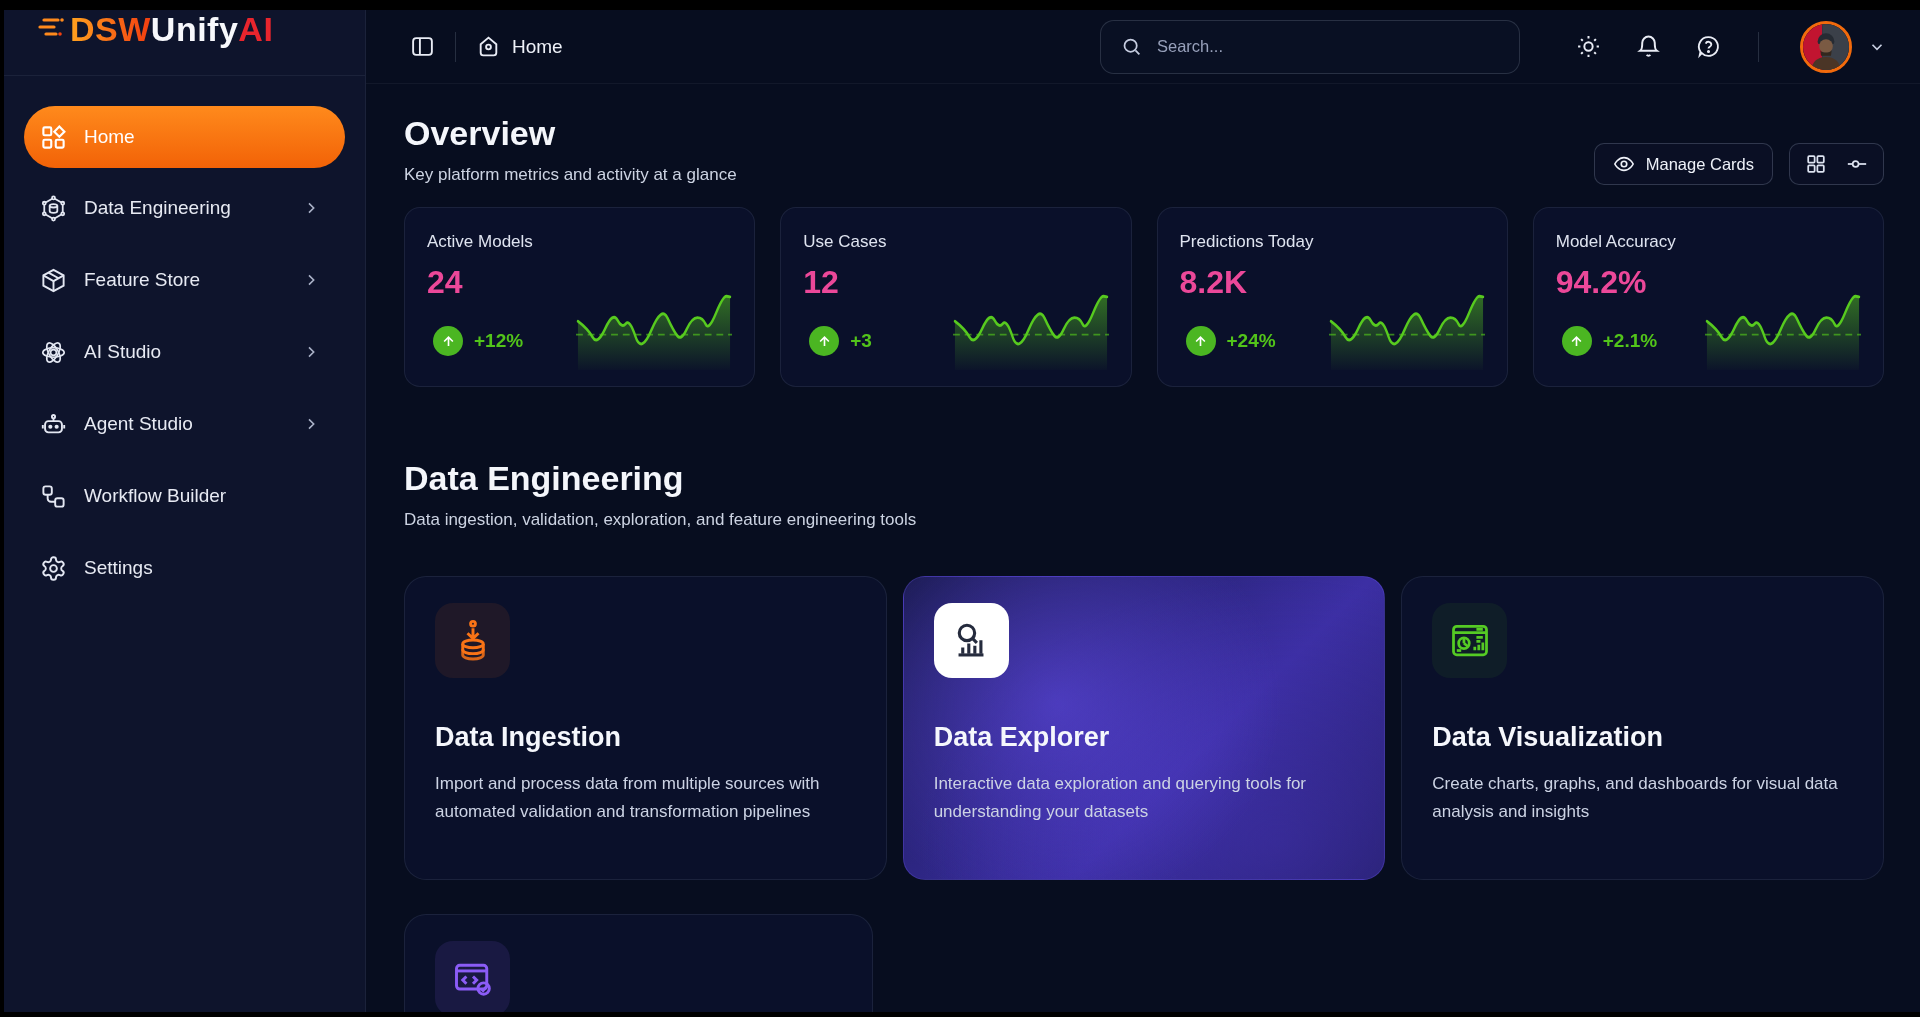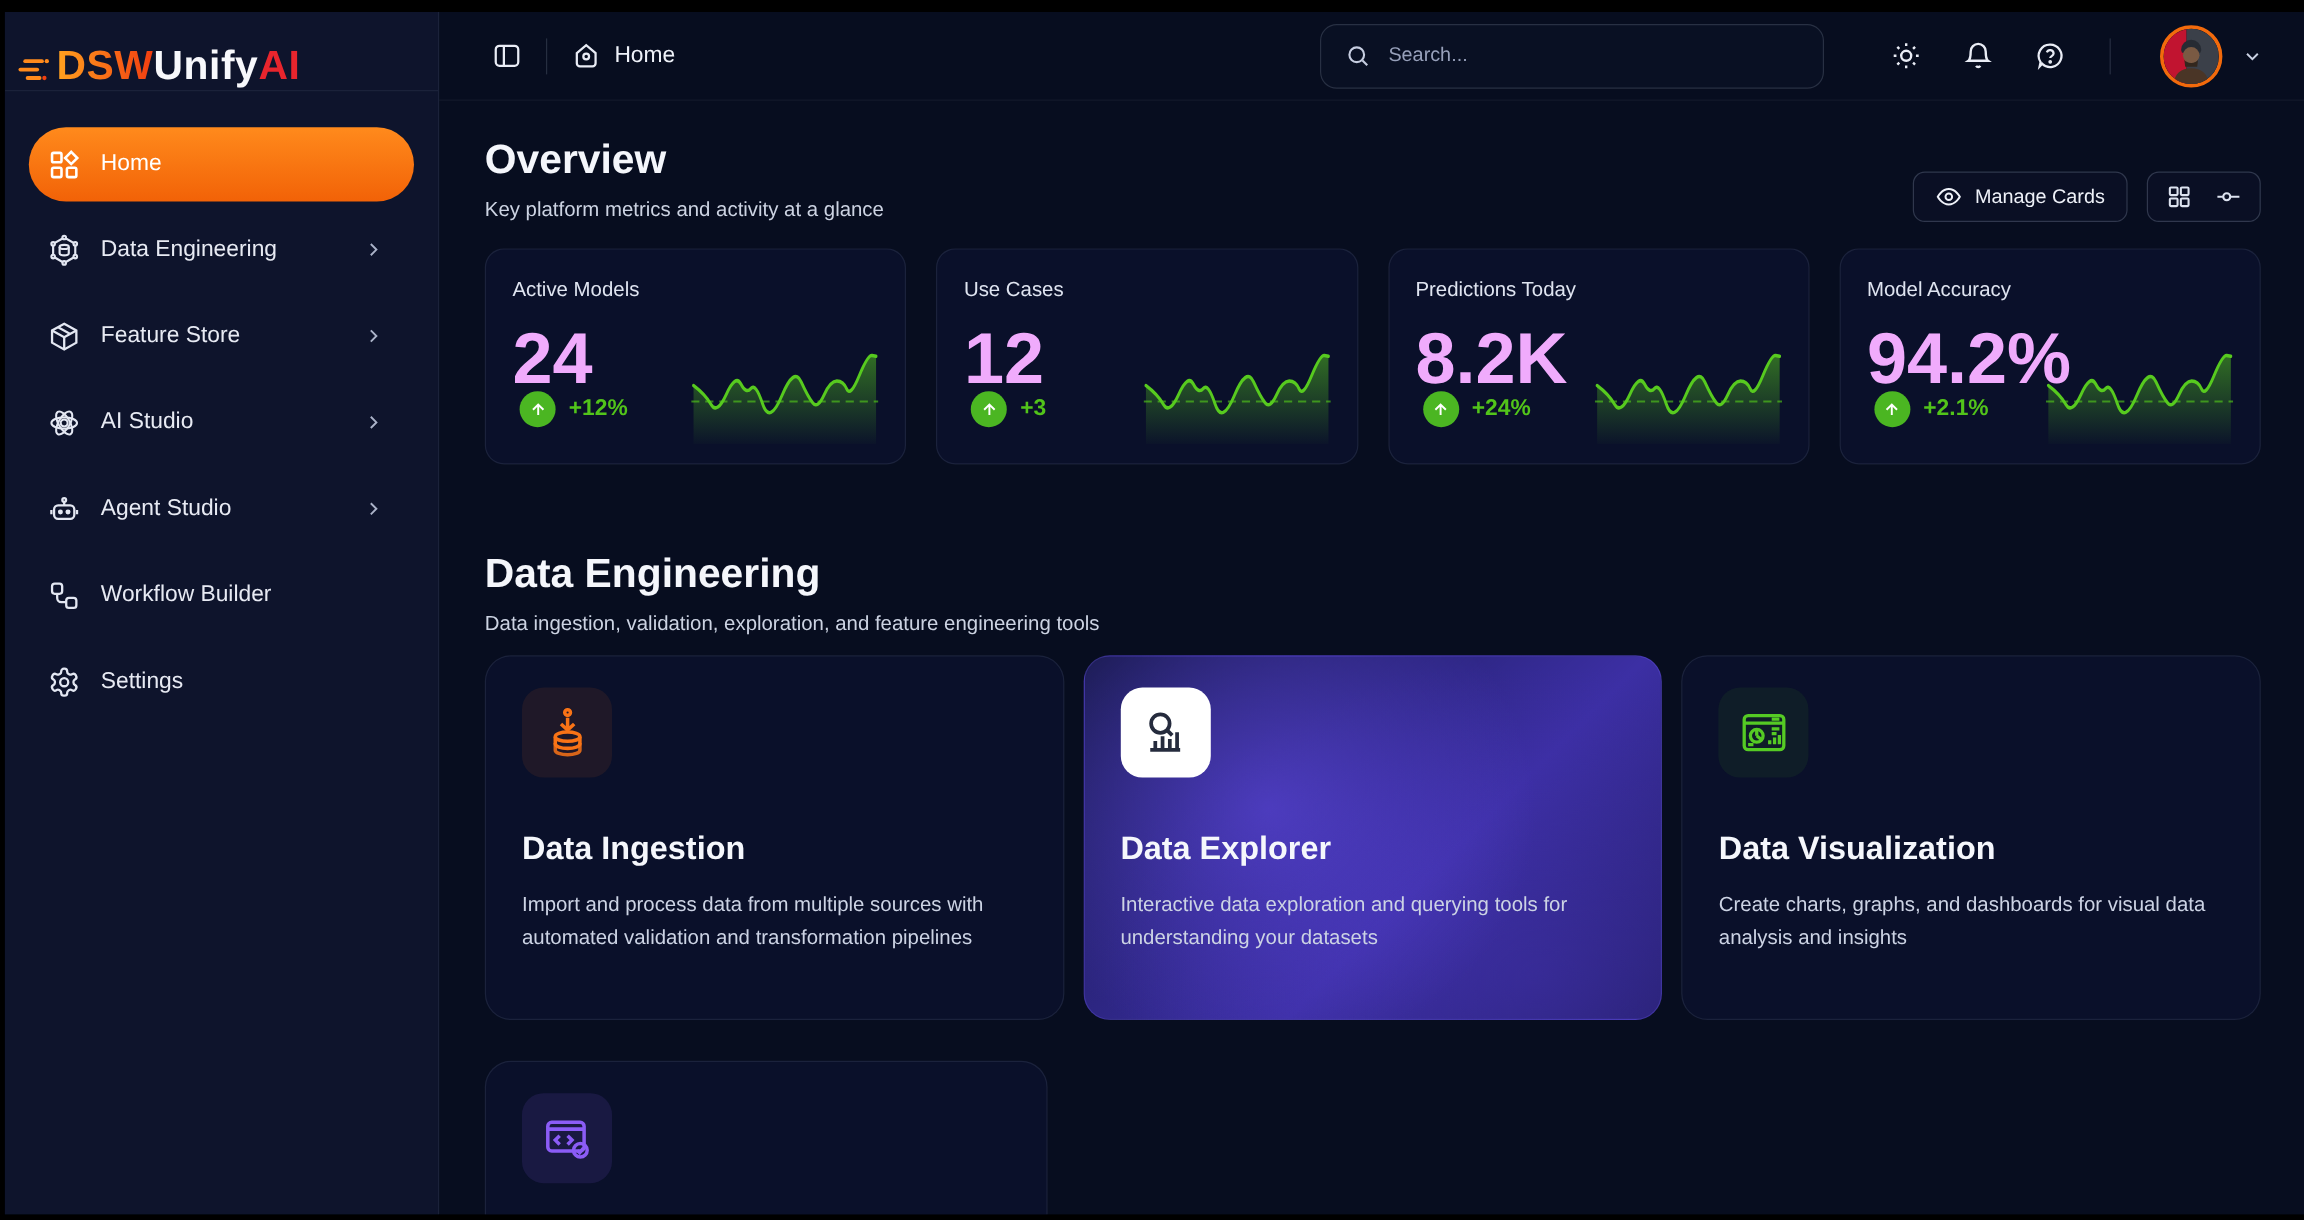--- a/index.html
+++ b/index.html
@@ -4,22 +4,22 @@
 <style>
   * { box-sizing:border-box; margin:0; padding:0; }
   html,body { width:1920px; height:1017px; background:#000; overflow:hidden;
     font-family:"Liberation Sans", sans-serif; }
   .app { position:absolute; top:10px; left:4px; right:0; bottom:5px;
     background:#070d1f; display:flex; overflow:hidden; }
 
   
   .sidebar { width:362px; flex-shrink:0; background:#0e142c;
     border-right:1px solid rgba(148,163,184,.10); }
-  .logo-row { height:66px; display:flex; align-items:flex-end; gap:6px;
-    padding-left:11px; border-bottom:1px solid rgba(148,163,184,.10); }
+  .logo-row { height:66px; display:flex; align-items:flex-start; gap:6px;
+    padding-left:34px; border-bottom:1px solid rgba(148,163,184,.10); }
   .logo-text { font-size:34px; font-weight:800; letter-spacing:.5px; white-space:nowrap; }
   .logo-dsw { background:linear-gradient(90deg,#ffa21f,#f23d10);
     -webkit-background-clip:text; background-clip:text; color:transparent; }
   .logo-unify { color:#f7f8fc; }
   .logo-ai { color:#e8252d; }
   .nav { padding:30px 20px 0; }
   .nav-item { display:flex; align-items:center; gap:17px; height:48px;
     margin-bottom:24px; padding:0 26px 0 16px; color:#e7eaf3; font-size:19px;
     border-radius:999px; cursor:pointer; }
   .nav-item.active { background:linear-gradient(180deg,#ff8a1c,#f26207);
@@ -59,31 +59,31 @@
   .btn-manage svg { width:22px; height:22px; }
   .view-toggle { height:42px; border:1px solid rgba(148,163,184,.28); border-radius:10px;
     display:flex; align-items:center; gap:19px; padding:0 15px; background:rgba(15,21,44,.4); }
   .view-toggle svg { width:22px; height:22px; color:#dde3f0; cursor:pointer; }
 
   
   .metrics { display:grid; grid-template-columns:repeat(4,1fr); gap:25px; margin-top:22px; }
   .metric-card { height:180px; background:#0a102a; border:1px solid rgba(148,163,184,.13);
     border-radius:16px; padding:24px 24px 18px 22px; position:relative; }
   .metric-label { font-size:17px; color:#dfe4f0; }
-  .metric-value { font-size:60px; font-weight:700; color:#f0abfc; margin-top:12px; }
+  .metric-value { font-size:32px; font-weight:700; color:#ec4899; margin-top:12px; }
   .metric-delta { position:absolute; left:28px; bottom:30px; display:flex;
     align-items:center; gap:11px; color:#52c41a; font-size:19px; font-weight:600; }
   .badge-up { width:30px; height:30px; border-radius:50%; background:#4bb622;
     display:flex; align-items:center; justify-content:center; }
   .badge-up svg { width:15px; height:15px; color:#fff; }
   .sparkline { position:absolute; right:22px; bottom:16px; width:156px; height:78px; }
 
   
   .sec2 { margin-top:72px; }
-  .features { display:grid; grid-template-columns:repeat(3,1fr); gap:16px; margin-top:16px; }
+  .features { display:grid; grid-template-columns:repeat(3,1fr); gap:16px; margin-top:46px; }
   .feature-card { height:304px; background:#0a102a; border:1px solid rgba(148,163,184,.13);
     border-radius:22px; padding:26px 30px; cursor:pointer; }
   .feature-card.highlight { border-color:rgba(120,100,255,.25);
     background:
       radial-gradient(75% 110% at 32% 42%, rgba(96,74,228,.60), transparent 62%),
       radial-gradient(110% 130% at 78% 88%, rgba(64,48,170,.55), transparent 68%),
       linear-gradient(135deg,#191a4e 0%, #2f2787 42%, #3c2fa4 60%, #201c60 100%); }
   .icon-tile { width:75px; height:75px; border-radius:18px; display:flex;
     align-items:center; justify-content:center; }
   .icon-tile svg { width:44px; height:44px; }

